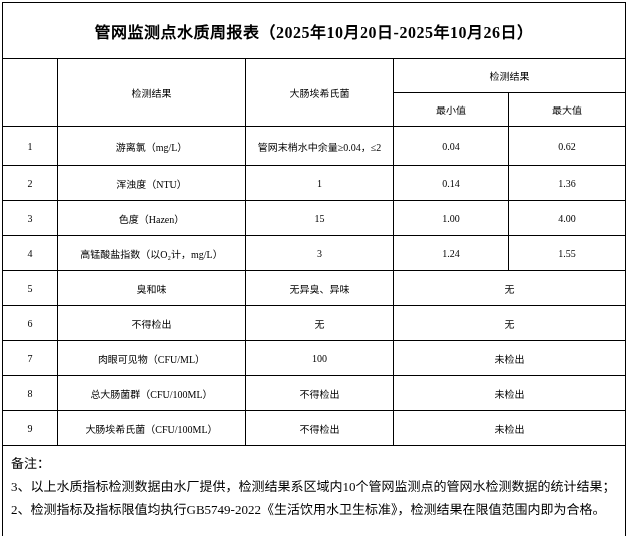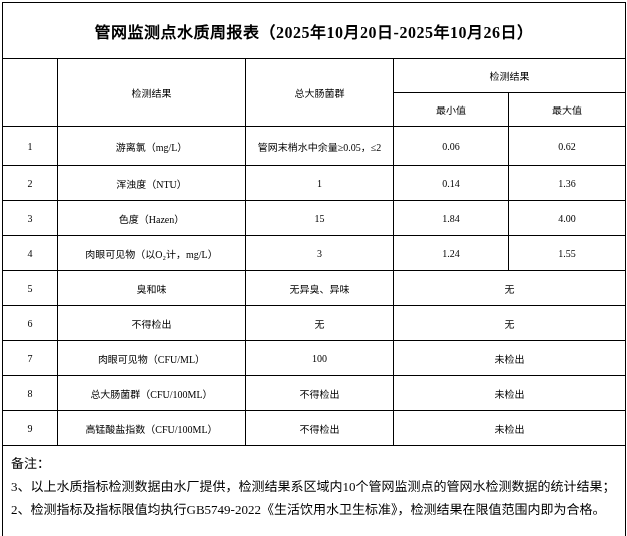--- a/index.html
+++ b/index.html
@@ -66,52 +66,52 @@
     </colgroup>
 
     <tbody>
         <tr class="title-row">
       <td colspan="5">管网监测点水质周报表（2025年10月20日-2025年10月26日）</td>
     </tr>
 
     <tr class="header-row-1">
       <th rowspan="2"></th>
       <th rowspan="2">检测结果</th>
-      <th rowspan="2">总大肠菌群</th>
+      <th rowspan="2">大肠埃希氏菌</th>
       <th colspan="2">检测结果</th>
     </tr>
     <tr class="header-row-2">
       <th>最小值</th>
       <th>最大值</th>
     </tr>
 
     <tr class="data-row tall">
       <td>1</td>
       <td>游离氯（mg/L）</td>
-      <td>管网末梢水中余量≥0.05，≤2</td>
-      <td>0.06</td>
+      <td>管网末梢水中余量≥0.04，≤2</td>
+      <td>0.04</td>
       <td>0.62</td>
     </tr>
     <tr class="data-row">
       <td>2</td>
       <td>浑浊度（NTU）</td>
       <td>1</td>
       <td>0.14</td>
       <td>1.36</td>
     </tr>
     <tr class="data-row">
       <td>3</td>
       <td>色度（Hazen）</td>
       <td>15</td>
-      <td>1.84</td>
+      <td>1.00</td>
       <td>4.00</td>
     </tr>
     <tr class="data-row">
       <td>4</td>
-      <td>肉眼可见物（以O₂计，mg/L）</td>
+      <td>高锰酸盐指数（以O₂计，mg/L）</td>
       <td>3</td>
       <td>1.24</td>
       <td>1.55</td>
     </tr>
 
     <tr class="data-row">
       <td>5</td>
       <td>臭和味</td>
       <td>无异臭、异味</td>
       <td colspan="2">无</td>
@@ -129,21 +129,21 @@
       <td colspan="2">未检出</td>
     </tr>
     <tr class="data-row">
       <td>8</td>
       <td>总大肠菌群（CFU/100ML）</td>
       <td>不得检出</td>
       <td colspan="2">未检出</td>
     </tr>
     <tr class="data-row">
       <td>9</td>
-      <td>高锰酸盐指数（CFU/100ML）</td>
+      <td>大肠埃希氏菌（CFU/100ML）</td>
       <td>不得检出</td>
       <td colspan="2">未检出</td>
     </tr>
 
     <tr class="notes-row">
       <td colspan="5">
         <p class="notes-line">备注：</p>
         <p class="notes-line">3、以上水质指标检测数据由水厂提供，检测结果系区域内10个管网监测点的管网水检测数据的统计结果；</p>
         <p class="notes-line">2、检测指标及指标限值均执行GB5749-2022《生活饮用水卫生标准》，检测结果在限值范围内即为合格。</p>
       </td>

